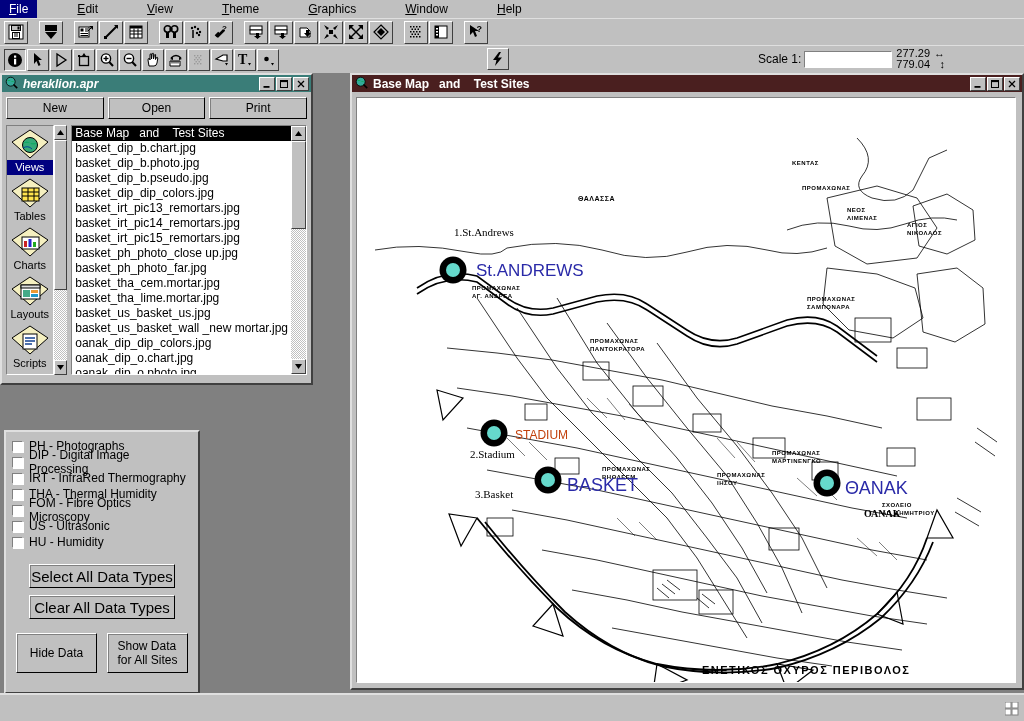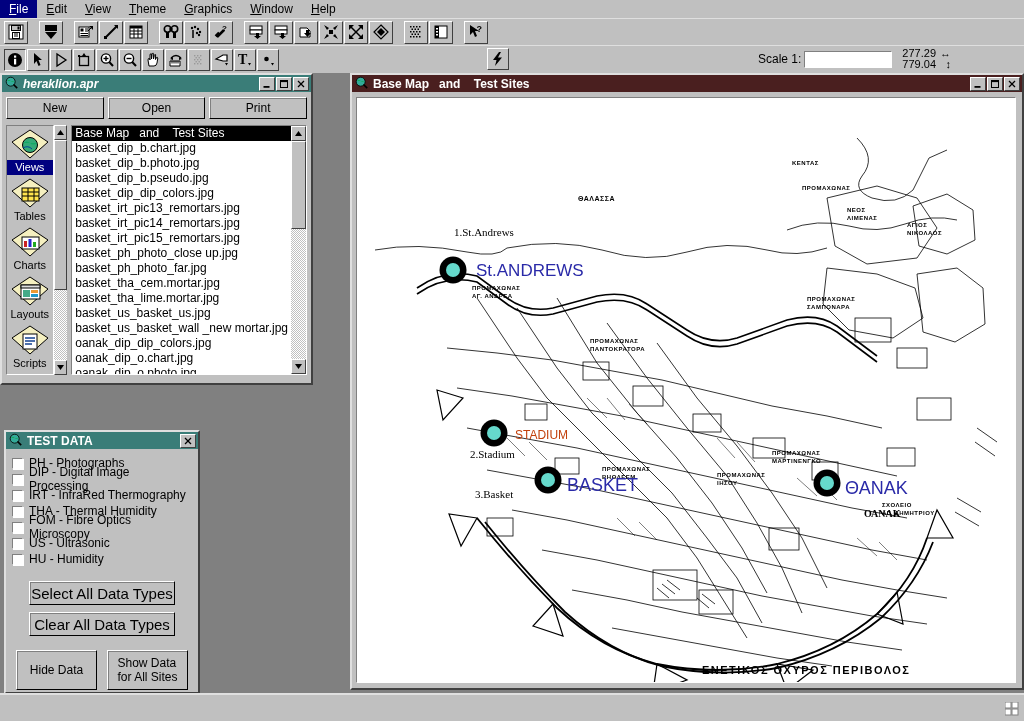--- a/index.html
+++ b/index.html
@@ -11,20 +11,21 @@
     font-size:12px;
     color:#000;
     position:relative;
   }
 
   
   #menubar {
     position:absolute; left:0; top:0; width:1024px; height:18px;
     background:#c0c0c0; display:flex; align-items:center;
     border-bottom:1px solid #c0c0c0;
+    gap:31px;
   }
   .menu-item {
     padding:1px 9px; font-size:12px; line-height:16px; cursor:default;
     font-family:"Liberation Sans", sans-serif;
   }
   .menu-item.active { background:#000080; color:#fff; }
   .menu-item u { text-decoration:underline; }
 
   
   #toolbar1 {
@@ -54,21 +55,21 @@
     position:absolute; right:0; top:45px; height:28px; width:266px;
     display:flex; align-items:center;
   }
   #scale-label { font-size:12px; margin-right:3px;text-align:center; }
   #scale-input {
     width:88px; height:17px; background:#fff;
     border:1px solid; border-color:#808080 #ffffff #ffffff #808080;
     font-size:11px; padding:0 2px; font-family:"Liberation Sans", sans-serif;
   }
   #coords {
-    margin-left:10px; font-size:11px; line-height:11px; text-align:right;
+    margin-left:4px; font-size:11px; line-height:11px; text-align:right;
     display:flex; align-items:center;
   }
   #coords .nums { text-align:right; }
   #coords .arrows { margin-left:4px; font-size:11px; line-height:11px; }
 
   
   #desktop {
     position:absolute; left:0; top:73px; width:1024px; height:620px;
     background:#808080;
   }
@@ -650,38 +651,20 @@
                 <polygon points="3.5,6 0,1 7,1" fill="#000"></polygon>
               </svg>
           </div>
         </div>
       </div>
     </div>
   </div>
 </div>
 
 <div class="win" id="testwin">
-  <div class="win-title">
-    <span>
-      <svg width="13" height="13" viewBox="0 0 16 16">
-          <circle cx="7" cy="7" r="5.5" fill="#3a9" stroke="#000"></circle>
-          <path d="M2.5 6 Q5 4 7 6 Q9 8 12 6" fill="#1a5"></path>
-          <line x1="10.5" y1="10.5" x2="15" y2="15" stroke="#000" stroke-width="2"></line>
-        </svg>
-    </span>
-    <span class="tname">TEST DATA</span>
-    <span class="tbuttons">
-      <span class="tb">
-        <svg width="10" height="10" viewBox="0 0 10 10">
-            <line x1="2" y1="2" x2="8" y2="8" stroke="#000" stroke-width="1.3"></line>
-            <line x1="8" y1="2" x2="2" y2="8" stroke="#000" stroke-width="1.3"></line>
-          </svg>
-      </span>
-    </span>
-  </div>
   <div id="test-body">
     <div id="test-checkboxes">
         <div class="chk-row">
           <span class="chk"></span>
           <span class="chk-label">PH - Photographs</span>
         </div>
         <div class="chk-row">
           <span class="chk"></span>
           <span class="chk-label">DIP - Digital Image Processing</span>
         </div>

